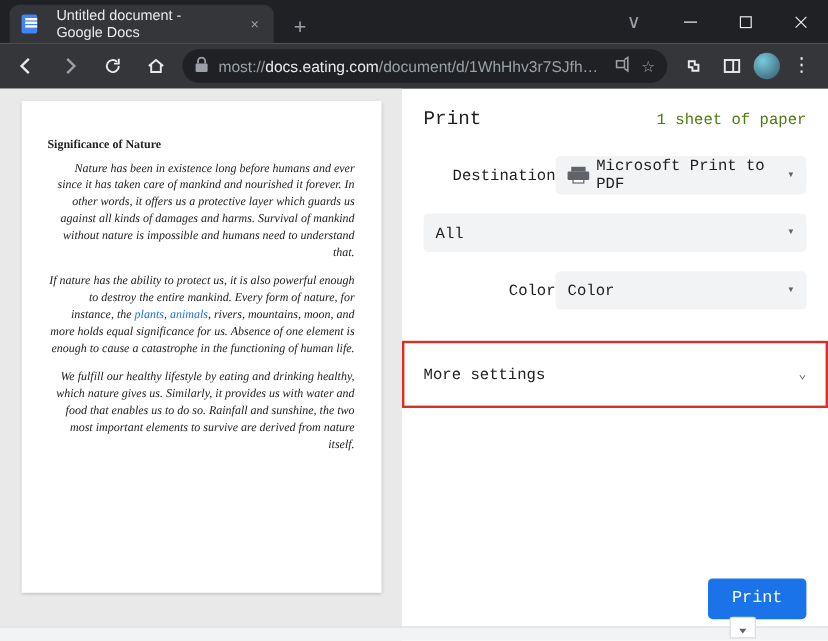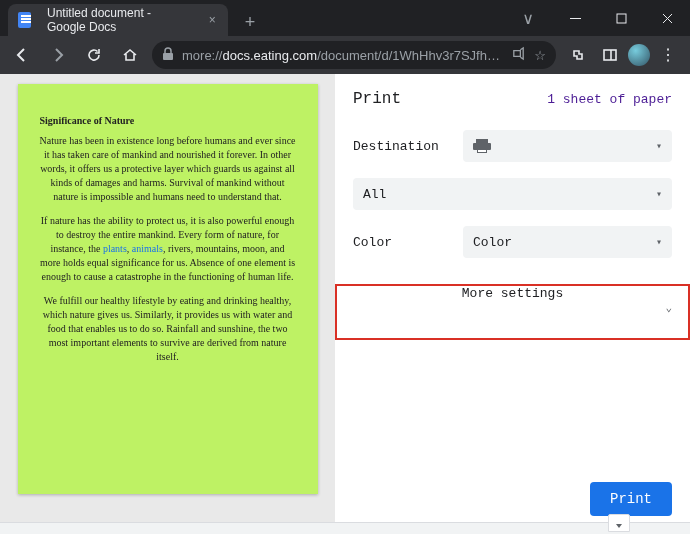--- a/index.html
+++ b/index.html
@@ -27,39 +27,39 @@
   .omnibox .lock { color:#9aa0a6; }
   .url { white-space:nowrap; overflow:hidden; text-overflow:ellipsis; color:#9aa0a6;}
   .url .host { color:#e8eaed; }
   .right-icons { display:flex; gap:4px; align-items:center;}
   .ext-badge { width:22px; height:22px; border-radius:50%; background: radial-gradient(circle at 35% 30%, #7cd, #356); display:flex; align-items:center; justify-content:center; color:#023; font-size:10px; font-weight:bold;}
   .menu-dots { color:#e8eaed; letter-spacing:0; line-height:0;}
 
   
   .content { position:relative; height: calc(534px - 36px - 38px); background:#fff; display:flex; }
   .preview-pane { width: 335px; background:#e9e9e9; display:flex; align-items:flex-start; justify-content:center; padding: 10px 0 0 0;}
-  .page-sheet { width: 300px; height: 410px; background:#bef264; box-shadow: 0 1px 3px rgba(0,0,0,0.25); padding: 30px 22px; font-family: "Times New Roman", serif; font-size: 10px; color:#222; line-height:1.4;}
+  .page-sheet { width: 300px; height: 410px; background:#ffffff; box-shadow: 0 1px 3px rgba(0,0,0,0.25); padding: 30px 22px; font-family: "Times New Roman", serif; font-size: 10px; color:#222; line-height:1.4;}
   .page-sheet h4 { font-size: 10px; font-weight:bold; margin-bottom: 6px;}
-  .page-sheet p { margin-bottom: 10px; text-align:center;}
+  .page-sheet p { margin-bottom: 10px; text-align:right;font-style:italic;}
   .page-sheet .lnk { color:#1a73e8; }
 
   .side-pane { flex:1; padding: 16px 18px 0 18px; display:flex; flex-direction:column; color:#202124;font-family:Liberation Mono, monospace;}
   .sp-header { display:flex; justify-content:space-between; align-items:baseline; margin-bottom: 22px;}
   .sp-title { font-size:16px; }
-  .sp-sheets { font-size:13px; color:#4c1d95;}
+  .sp-sheets { font-size:13px; color:#4d7c0f;}
   .row { display:flex; align-items:center; margin-bottom: 16px; }
-  .row-label { width:110px; font-size:13px; color:#202124;}
+  .row-label { width:110px; font-size:13px; color:#202124;text-align:right;}
   .dd { flex:1; height:32px; background:#f1f3f4; border-radius:4px; display:flex; align-items:center; padding:0 10px; font-size:13px; color:#202124; gap:8px; position:relative;}
   .dd .caret { margin-left:auto; color:#5f6368; font-size:10px;}
   .printer-icon { width:18px; height:14px; position:relative; }
   .printer-icon::before{content:"";position:absolute;left:3px;top:0;width:12px;height:4px;background:#5f6368;}
   .printer-icon::after{content:"";position:absolute;left:0;top:4px;width:18px;height:7px;background:#5f6368;border-radius:1px;}
   .printer-tray{position:absolute;left:4px;top:9px;width:10px;height:5px;background:#fff;border:1px solid #5f6368;}
 
-  .more-row { border:2px solid #d93025; height:56px; display:flex; align-items:center; padding:0 16px; margin: 10px -18px 0 -18px; font-size:13px;flex-direction:column;}
+  .more-row { border:2px solid #d93025; height:56px; display:flex; align-items:center; padding:0 16px; margin: 10px -18px 0 -18px; font-size:13px;}
   .more-row .caret { margin-left:auto; color:#5f6368; font-size:11px;}
 
   .footer { margin-top:auto; padding: 16px 0 18px 0; display:flex; justify-content:flex-end; gap:10px;}
   .btn { height:34px; padding:0 20px; border-radius:4px; font-size:14px; display:flex; align-items:center; cursor:pointer;}
   .btn-primary { background:#1a73e8; color:#fff; border:none;}
   .btn-secondary { background:#fff; color:#1a73e8; border:1px solid #dadce0;}
 
   .bottom-shelf { position:absolute; bottom:0; left:0; right:0; height:12px; background:#f1f3f4; border-top:1px solid #dadce0;}
   .shelf-pin { position:absolute; right:60px; bottom:2px; width:22px; height:18px; background:#fff; border:1px solid #dadce0; border-radius:2px 2px 0 0; display:flex; align-items:center; justify-content:center; color:#5f6368; font-size:12px;}
 </style>
@@ -114,21 +114,21 @@
   <div class="tbtn enabled">
       <svg width="16" height="16" viewBox="0 0 16 16">
         <path d="M2 8l6-5 6 5M4 7v6h8V7" fill="none" stroke="#e8eaed" stroke-width="1.6"></path>
       </svg>
     </div>
   <div class="omnibox">
     <span class="lock"><svg width="12" height="14" viewBox="0 0 12 14">
           <rect x="1" y="6" width="10" height="7" rx="1" fill="#9aa0a6"></rect>
           <path d="M3 6V4a3 3 0 0 1 6 0v2" fill="none" stroke="#9aa0a6" stroke-width="1.5"></path>
         </svg></span>
-    <span class="url"><span>more://</span><span class="host">docs.eating.com</span><span>/document/d/1WhHhv3r7SJfhaRl…</span></span>
+    <span class="url"><span>most://</span><span class="host">docs.eating.com</span><span>/document/d/1WhHhv3r7SJfhaRl…</span></span>
     <span style="color:#9aa0a6">
       <svg width="15" height="15" viewBox="0 0 16 16">
           <path d="M10 4l3-2v12l-3-2M3 5h7v6H3z" fill="none" stroke="#9aa0a6" stroke-width="1.4"></path>
         </svg>
     </span>
     <span style="color:#9aa0a6">☆</span>
   </div>
   <div class="right-icons">
     <div class="tbtn enabled">
         <svg width="16" height="16" viewBox="0 0 16 16">
@@ -161,20 +161,21 @@
       <span class="sp-title">Print</span>
       <span class="sp-sheets">1 sheet of paper</span>
     </div>
 
     <div class="row">
       <div class="row-label">Destination</div>
       <div class="dd">
         <span class="printer-icon">
             <span class="printer-tray"></span>
           </span>
+        <span>Microsoft Print to PDF</span>
         <span class="caret">▾</span>
       </div>
     </div>
 
     <div class="row">
       <div class="dd">
         <span>All</span>
         <span class="caret">▾</span>
       </div>
     </div>

